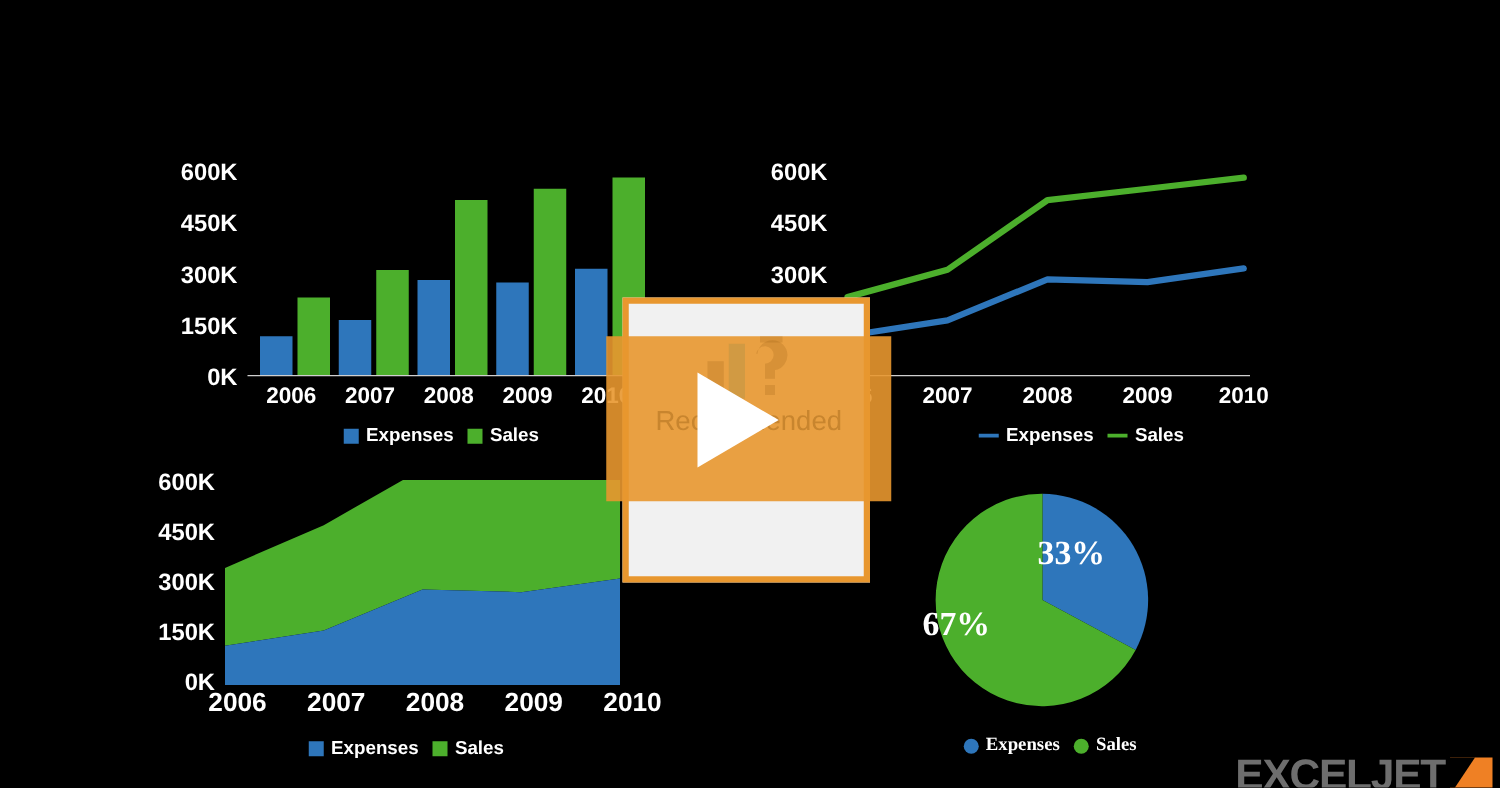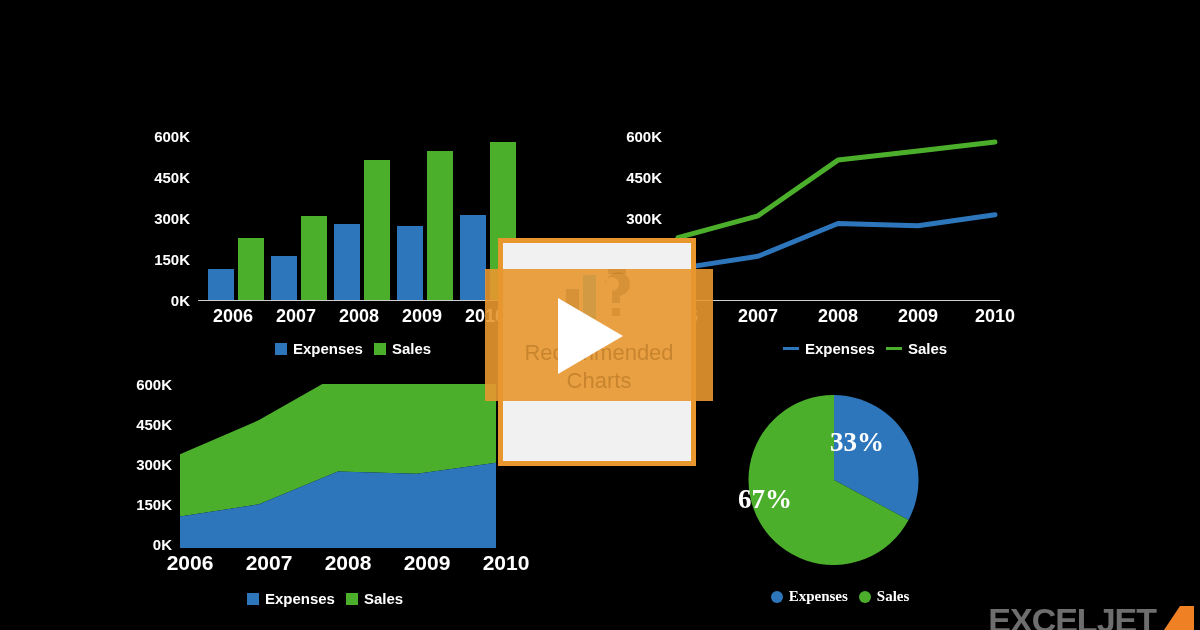--- a/index.html
+++ b/index.html
@@ -8,21 +8,21 @@
 
   #stage{position:absolute;inset:0;background:#000;}
 
   
   .title{position:absolute;left:0;top:52px;width:1200px;text-align:center;
          font-size:48px;font-weight:bold;letter-spacing:-0.5px;color:#ffffff;
          line-height:1.1;}
 
   
   .panel{position:absolute;}
-  .axis-label{position:absolute;font-size:15px;font-weight:bold;color:#fff;
+  .axis-label{position:absolute;font-size:19px;font-weight:bold;color:#fff;
               text-align:right;white-space:nowrap;}
   .x-label{position:absolute;font-size:18px;font-weight:bold;color:#fff;
            text-align:center;white-space:nowrap;}
   .axis-line{position:absolute;background:#cfcfcf;height:1px;}
 
   
   .legend{position:absolute;display:flex;align-items:center;justify-content:center;
           gap:11px;font-size:15px;font-weight:bold;color:#fff;white-space:nowrap;}
   .leg-item{display:flex;align-items:center;gap:6px;}
   .sw-sq{width:12px;height:12px;display:inline-block;}
@@ -32,21 +32,21 @@
   
   .bar{position:absolute;bottom:0;}
 
   
   #overlay{position:absolute;z-index:40;}
   .card{position:absolute;left:498px;top:238px;width:198px;height:228px;
         background:#f1f1f1;border:5px solid #e8972f;box-sizing:border-box;}
   .band{position:absolute;left:485px;top:269px;width:228px;height:132px;
         background:rgba(232,151,47,0.90);}
   .band-inner-text{position:absolute;left:0;right:0;top:54px;text-align:center;
-        font-size:22px;color:rgba(150,92,18,0.40);line-height:1.25;font-weight:normal;margin-top:16px;}
+        font-size:22px;color:rgba(150,92,18,0.40);line-height:1.25;font-weight:normal;}
   .band-icon{position:absolute;left:0;right:0;top:-6px;text-align:center;}
   .play-tri{position:absolute;left:558px;top:298px;width:0;height:0;
         border-top:38px solid transparent;border-bottom:38px solid transparent;
         border-left:65px solid #ffffff;z-index:45;}
 
   
   #logo{position:absolute;right:6px;bottom:-6px;display:flex;align-items:flex-end;
         gap:4px;z-index:20;}
   .logo-word{font-size:34px;font-weight:bold;letter-spacing:-1px;color:#6e6e6e;
              line-height:0.95;}
@@ -200,21 +200,20 @@
         <svg width="86" height="62" viewBox="0 0 86 62">
           <rect x="10" y="26" width="13" height="30" fill="rgba(150,92,18,0.22)"></rect>
           <rect x="27" y="12" width="13" height="44" fill="rgba(190,150,70,0.55)"></rect>
           <path d="M52 6 h18 v5 h-18 z" fill="rgba(150,92,18,0.22)"></path>
           <path d="M50 20 a12 12 0 1 1 14 13 v7 h-8 v-12 a7 7 0 1 0 -7 -8 z" fill="rgba(150,92,18,0.22)"></path>
           <rect x="56" y="45" width="8" height="8" fill="rgba(150,92,18,0.22)"></rect>
         </svg>
       </div>
       <div class="band-inner-text">
         <div>Recommended</div>
-        <div>Charts</div>
       </div>
     </div>
     <div class="play-tri" style="pointer-events:auto;"></div>
   </div>
 
   <div id="logo">
     <span class="logo-word">EXCELJET</span>
     <span class="logo-mark"></span>
   </div>
 

